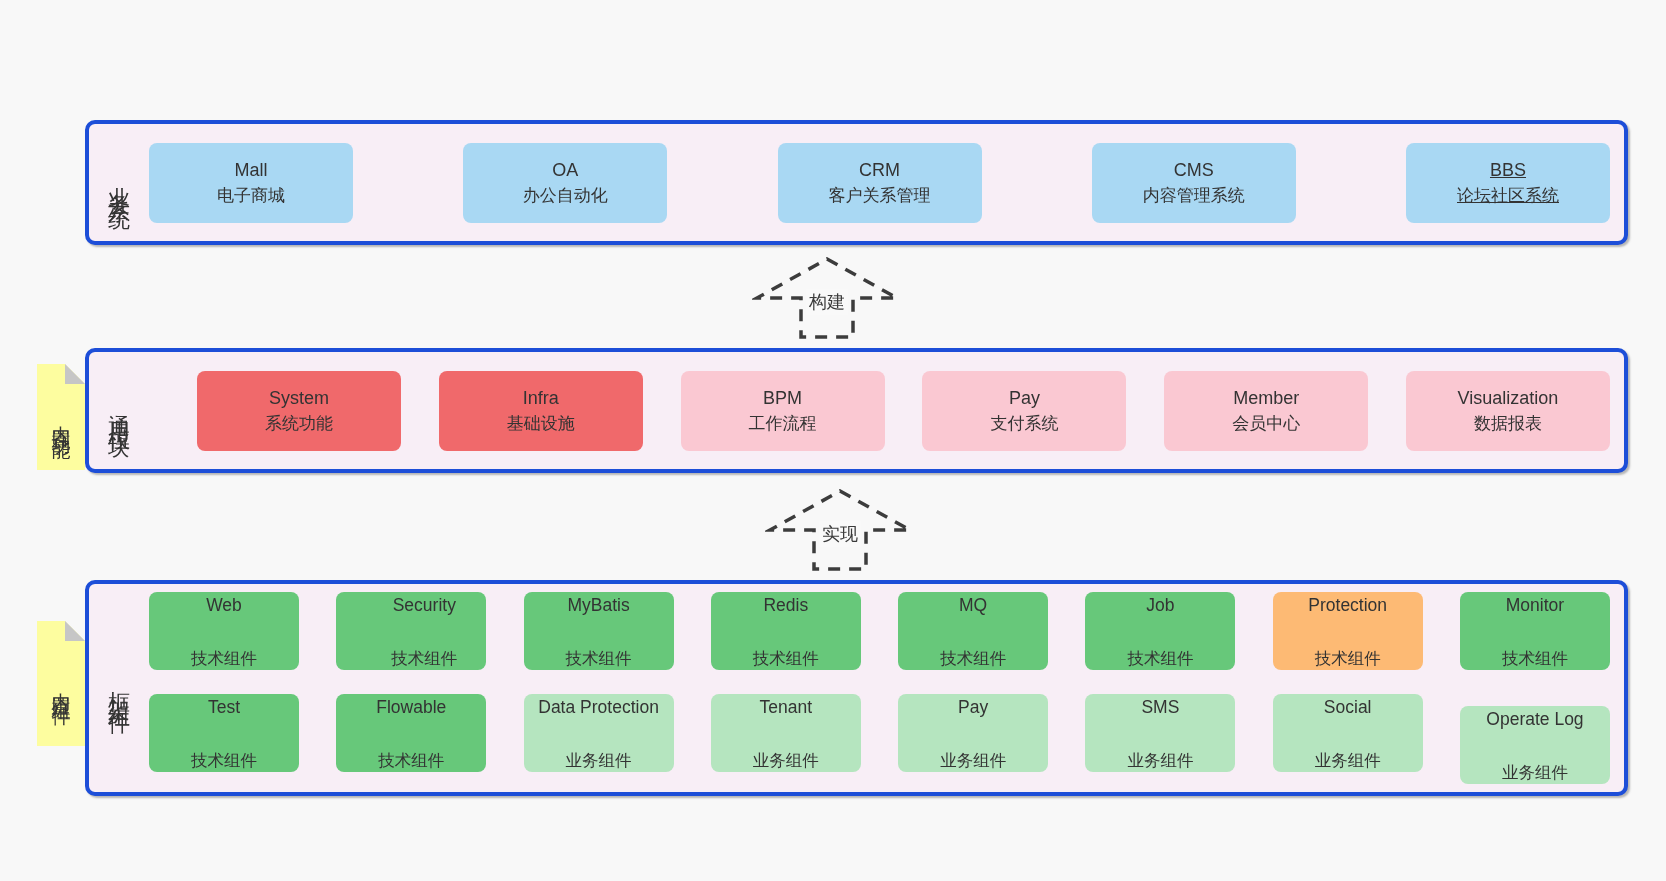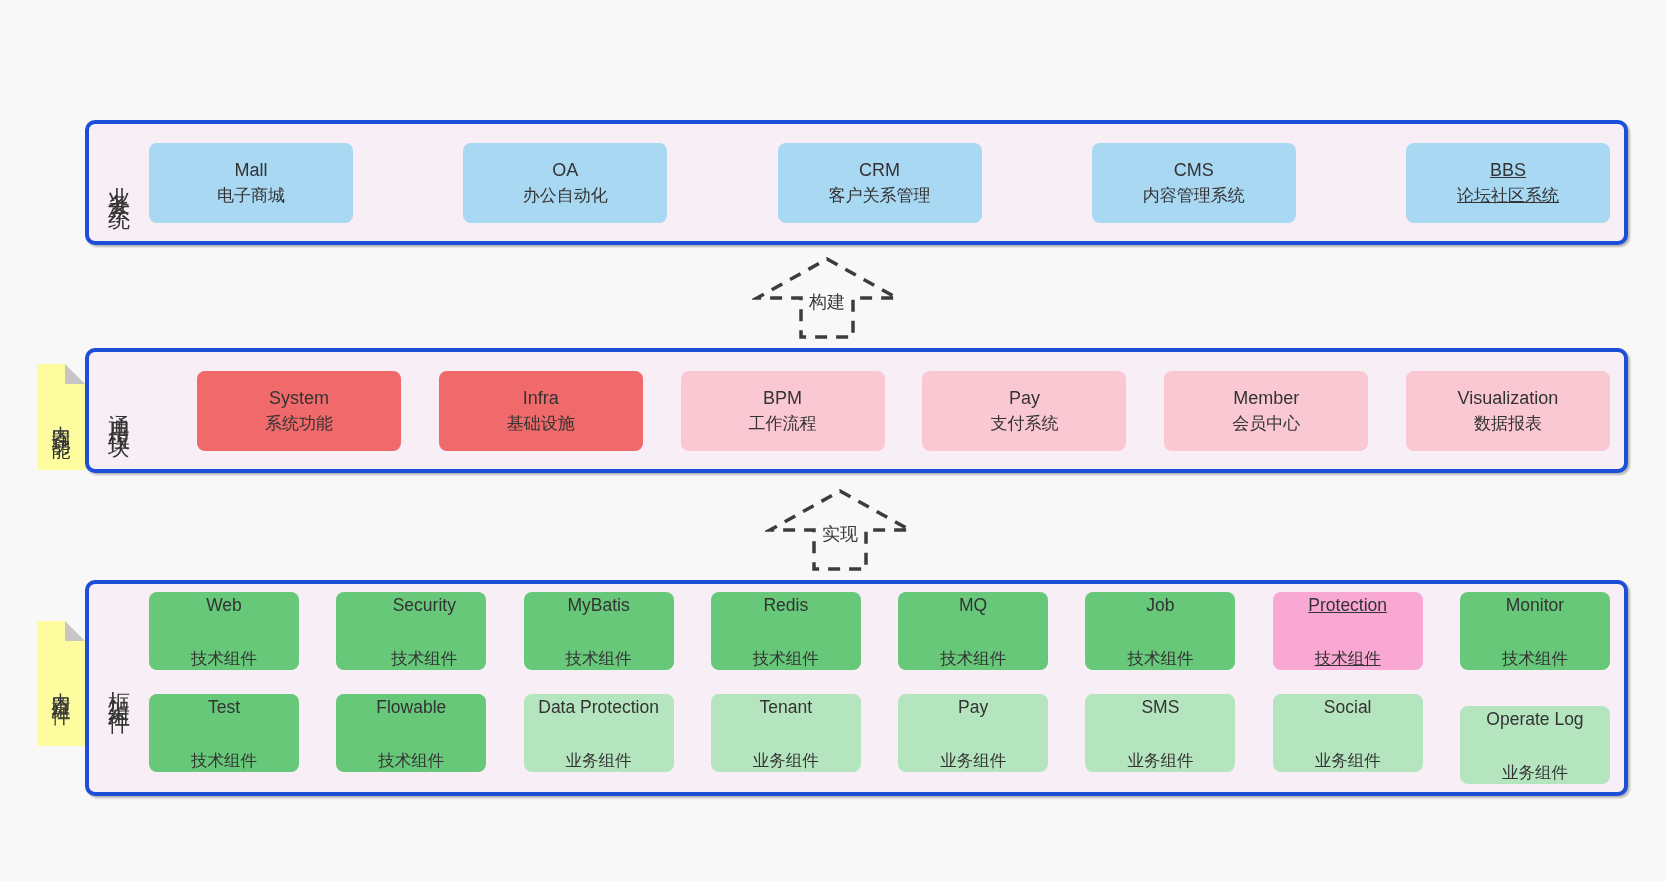--- a/index.html
+++ b/index.html
@@ -237,21 +237,21 @@
             <div class="zh">技术组件</div>
           </div>
           <div class="box" style="background: rgb(103, 200, 122);">
             <div class="en">MQ</div>
             <div class="zh">技术组件</div>
           </div>
           <div class="box" style="background: rgb(103, 200, 122);">
             <div class="en">Job</div>
             <div class="zh">技术组件</div>
           </div>
-          <div class="box" style="background: #f9a8d4; text-decoration: underline;">
+          <div class="box" style="background: #fdba74;">
             <div class="en">Protection</div>
             <div class="zh">技术组件</div>
           </div>
           <div class="box" style="background: rgb(103, 200, 122);">
             <div class="en">Monitor</div>
             <div class="zh">技术组件</div>
           </div>
         </div>
         <div class="row">
           <div class="box" style="background: rgb(103, 200, 122);">

